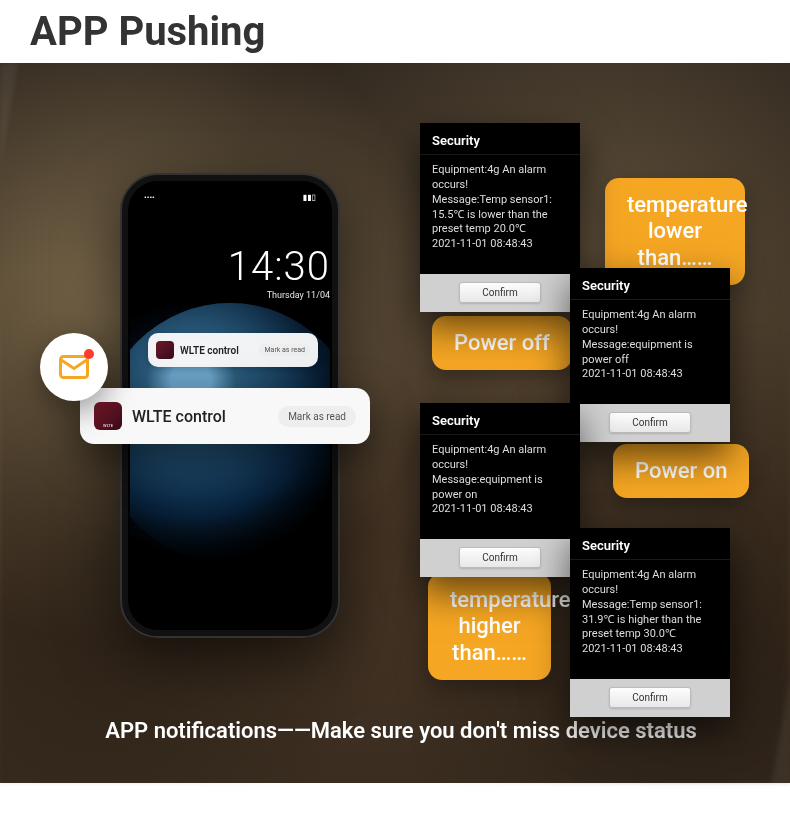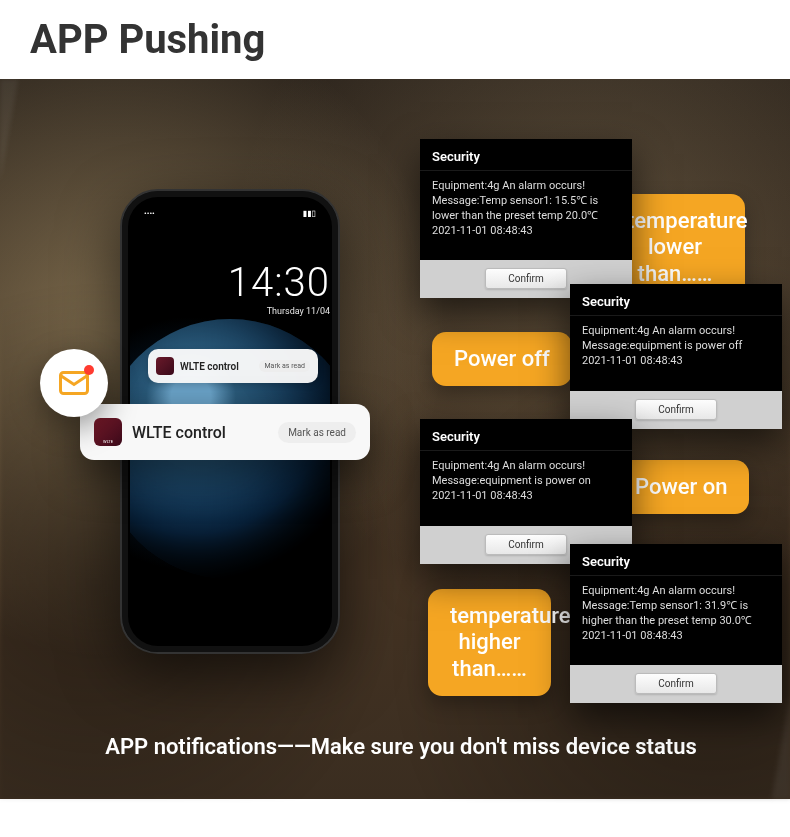--- a/index.html
+++ b/index.html
@@ -1,17 +1,17 @@
 <!DOCTYPE html>
 <html><head>
 <meta charset="utf-8">
 <style>
   * { margin:0; padding:0; box-sizing:border-box; font-family:-apple-system,BlinkMacSystemFont,"Segoe UI",Roboto,sans-serif; }
   body { width:790px; height:837px; overflow:hidden; background:#fff; }
-  .page-title { font-size:40px; font-weight:700; color:#333; padding:16px 30px; }
+  .page-title { font-size:40px; font-weight:700; color:#333; padding:8px 30px; }
   .hero {
     position:relative; width:790px; height:720px;
     background:
       radial-gradient(circle at 15% 35%, rgba(255,220,150,0.35), transparent 40%),
       radial-gradient(circle at 75% 25%, rgba(200,170,120,0.25), transparent 45%),
       linear-gradient(180deg,#2c241c 0%, #3a2d20 40%, #453424 70%, #3a2d20 100%);
     background-blend-mode:screen,screen,normal;
   }
   .hero::before{
     content:""; position:absolute; inset:0;
@@ -74,21 +74,21 @@
   .mail-svg{ width:36px; height:36px; }
   .mail-dot{ position:absolute; top:16px; right:14px; width:10px; height:10px; border-radius:50%; background:#ff3b30;}
 
   
   .tag {
     position:absolute; background:#f5a623; color:#fff; font-size:22px; font-weight:500;
     padding:14px 22px; border-radius:14px; z-index:5; text-align:center; line-height:1.2;
     box-shadow:0 8px 20px rgba(0,0,0,0.3);
   }
   .dlg {
-    position:absolute; width:212px; background:#000; z-index:10;
+    position:absolute; width:160px; background:#000; z-index:10;
     box-shadow:0 15px 35px rgba(0,0,0,0.6);
     display:flex; flex-direction:column;
     border-bottom:6px solid #d0d0d0;
   }
   .dlg-title{ color:#fff; font-size:13px; font-weight:600; padding:10px 12px 6px; border-bottom:1px solid #1a1a1a;}
   .dlg-body{ color:#ddd; font-size:11px; line-height:1.35; padding:8px 12px 22px; min-height:52px;}
   .dlg-btnrow{ background:#d0d0d0; padding:8px 13px 3px; display:flex; justify-content:center;}
   .dlg-btn{
     background:linear-gradient(#fdfdfd,#e8e8e8); border:1px solid #bbb; color:#333;
     font-size:10px; padding:4px 22px; border-radius:3px; cursor:pointer;

